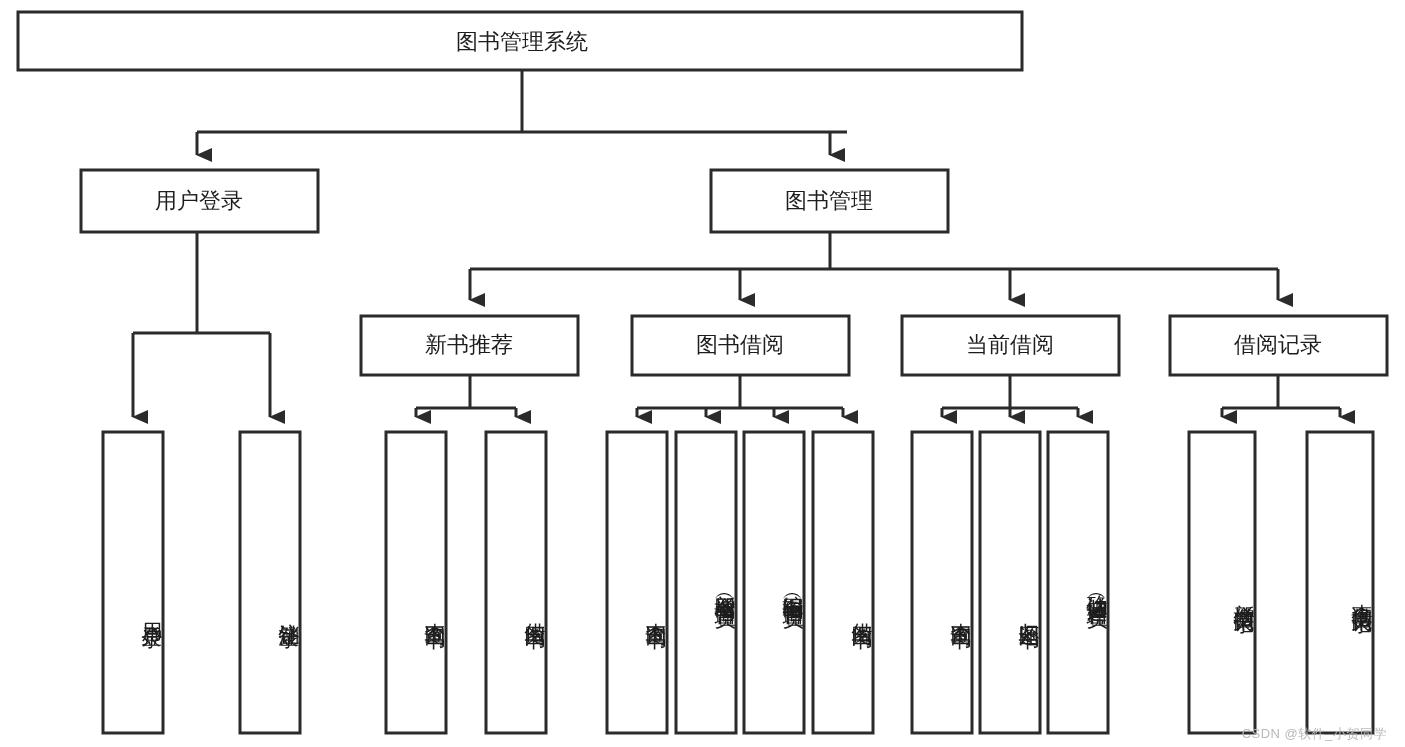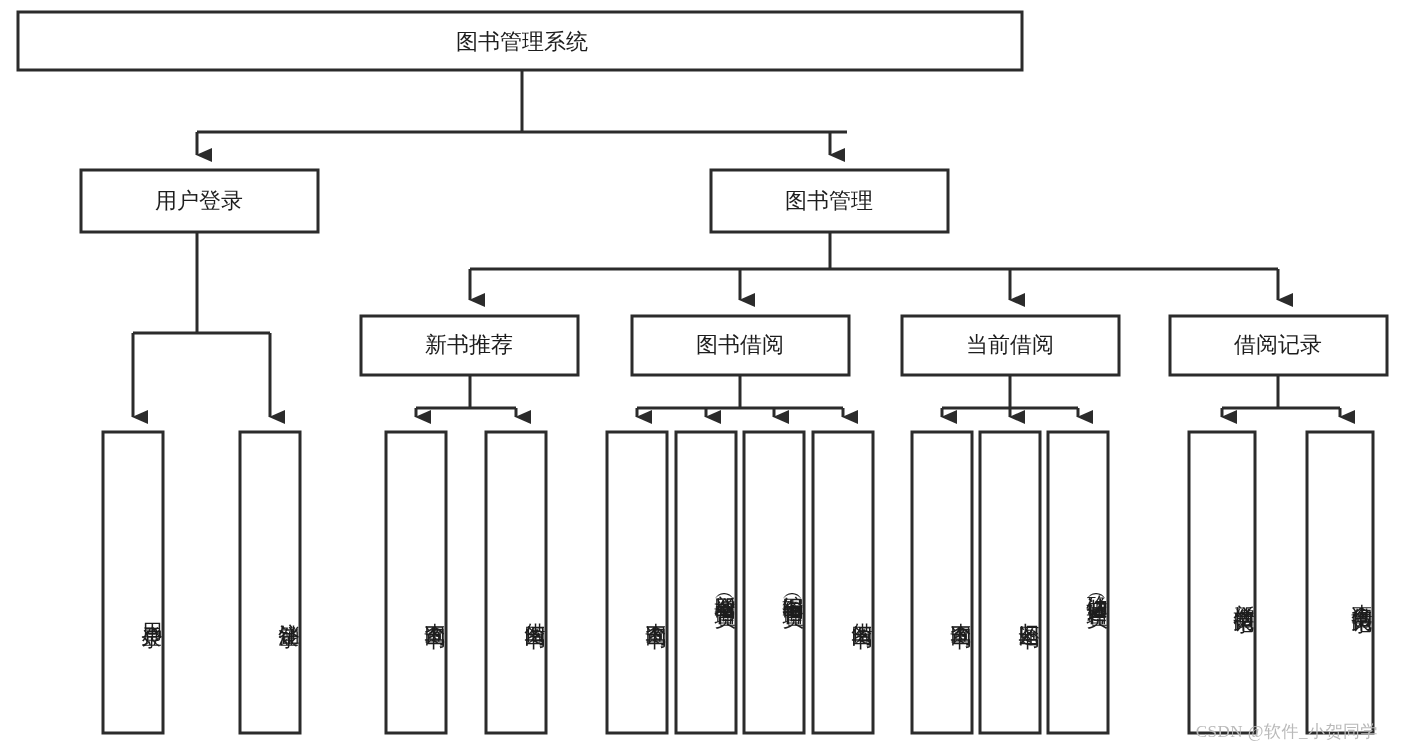--- a/index.html
+++ b/index.html
@@ -64,24 +64,24 @@
     font-family: "DejaVu Sans", "Liberation Sans", sans-serif;
     font-size: 21px;
     line-height: 1.12;
     color: #1d1d1d;
     letter-spacing: 2px;
     white-space: nowrap;
     pointer-events: none;
   }
   .watermark {
     position: absolute;
-    right: 27px;
+    right: 18px;
     bottom: 4px;
-    font-family: Liberation Serif, serif;
-    font-size: 17px;
+    font-family: Liberation Sans, sans-serif;
+    font-size: 13px;
     color: #b9b9b9;
     white-space: nowrap;
     letter-spacing: 0.5px;
   }
 </style>
 </head>
 <body>
 
 <div id="diagram-root">
 

